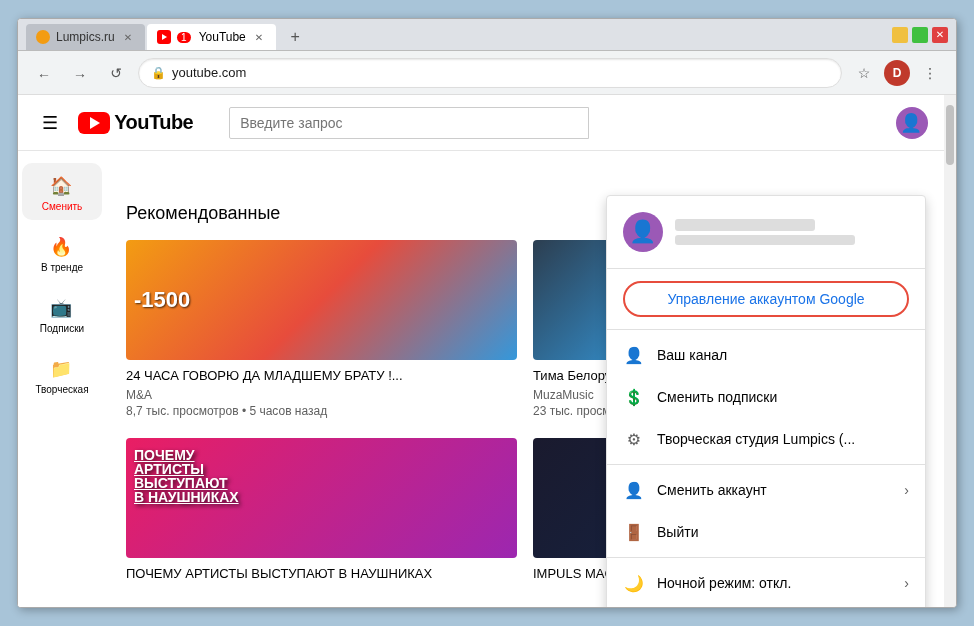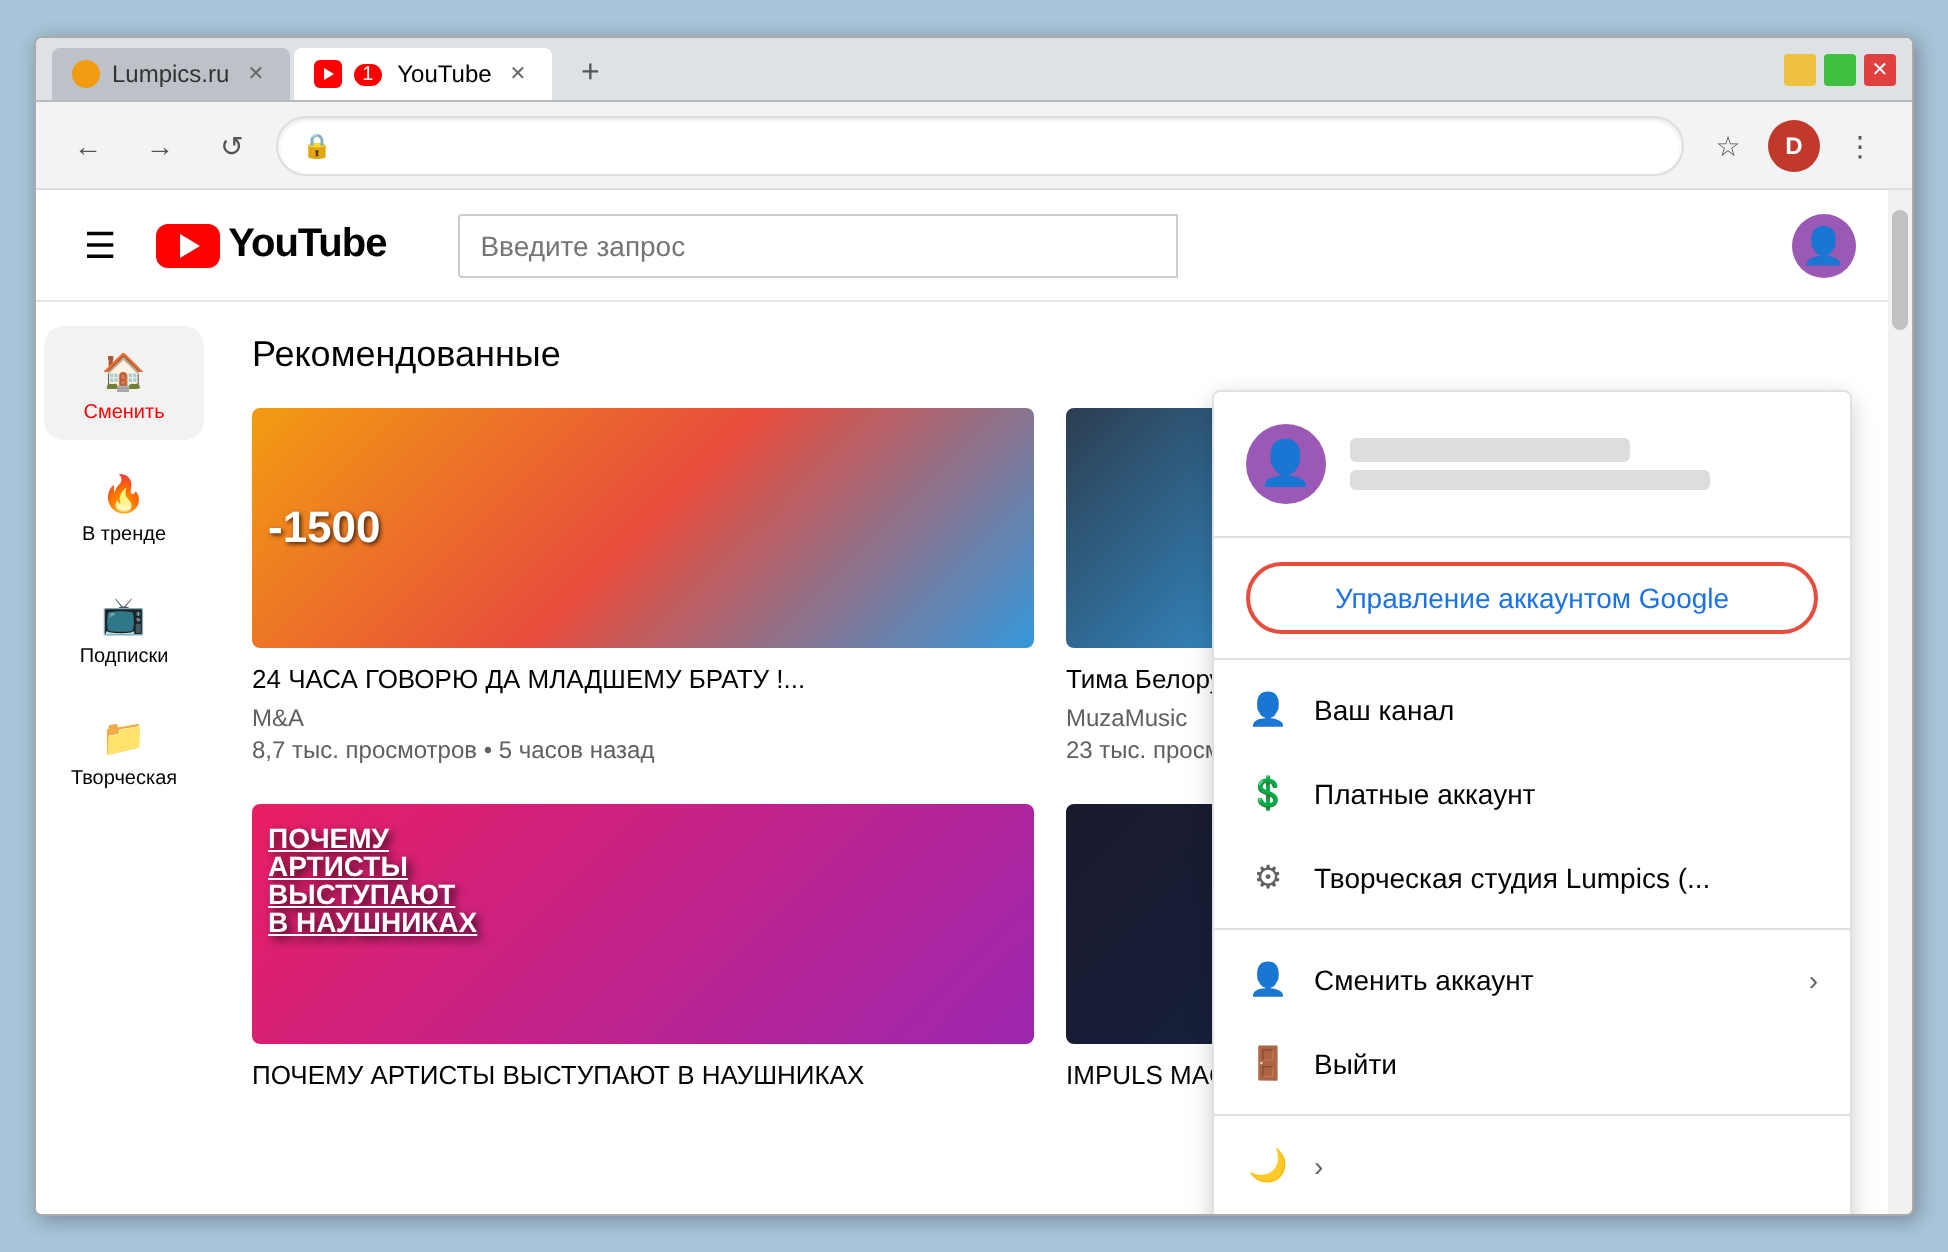--- a/index.html
+++ b/index.html
@@ -308,20 +308,21 @@
     .yt-main {
       flex: 1;
       overflow-y: auto;
       padding: 16px 20px;
     }
     .section-title {
       font-size: 18px;
       font-weight: 500;
       margin-bottom: 16px;
       color: #030303;
+      margin-top: 36px;
     }
     .video-grid {
       display: grid;
       grid-template-columns: 1fr 1fr;
       gap: 16px;
     }
     .video-card {
       cursor: pointer;
     }
     .video-thumb {
@@ -566,20 +567,21 @@
       <div class="ctrl-btn ctrl-close">✕</div>
     </div>
   </div>
 
   <div class="addressbar">
     <div class="nav-btn">←</div>
     <div class="nav-btn">→</div>
     <div class="nav-btn">↺</div>
     <div class="address-box">
       <span class="address-lock">🔒</span>
+      <span class="address-text">youtube.com</span>
     </div>
     <div class="toolbar-right">
       <div class="toolbar-icon">☆</div>
       <div class="profile-circle">D</div>
       <div class="toolbar-icon">⋮</div>
     </div>
   </div>
 
   <div class="browser-content">
     <div class="yt-page-wrapper">
@@ -700,39 +702,40 @@
 
           <div class="google-account-btn">Управление аккаунтом Google</div>
           <div class="dropdown-divider"></div>
 
           <div class="dropdown-item">
             <span class="dropdown-item-icon">👤</span>
             <span class="dropdown-item-label">Ваш канал</span>
           </div>
           <div class="dropdown-item">
             <span class="dropdown-item-icon">💲</span>
-            <span class="dropdown-item-label">Платные аккаунт</span>
+            <span class="dropdown-item-label">Сменить подписки</span>
           </div>
           <div class="dropdown-item">
             <span class="dropdown-item-icon">⚙</span>
             <span class="dropdown-item-label">Творческая студия Lumpics (...</span>
           </div>
           <div class="dropdown-divider"></div>
           <div class="dropdown-item">
             <span class="dropdown-item-icon">👤</span>
             <span class="dropdown-item-label">Сменить аккаунт</span>
             <span class="dropdown-item-arrow">›</span>
           </div>
           <div class="dropdown-item">
             <span class="dropdown-item-icon">🚪</span>
             <span class="dropdown-item-label">Выйти</span>
           </div>
           <div class="dropdown-divider"></div>
           <div class="dropdown-item">
             <span class="dropdown-item-icon">🌙</span>
+            <span class="dropdown-item-label">Ночной режим: откл.</span>
             <span class="dropdown-item-arrow">›</span>
           </div>
           <div class="dropdown-item">
             
             
             
           </div>
 
         </div>
       </div>

